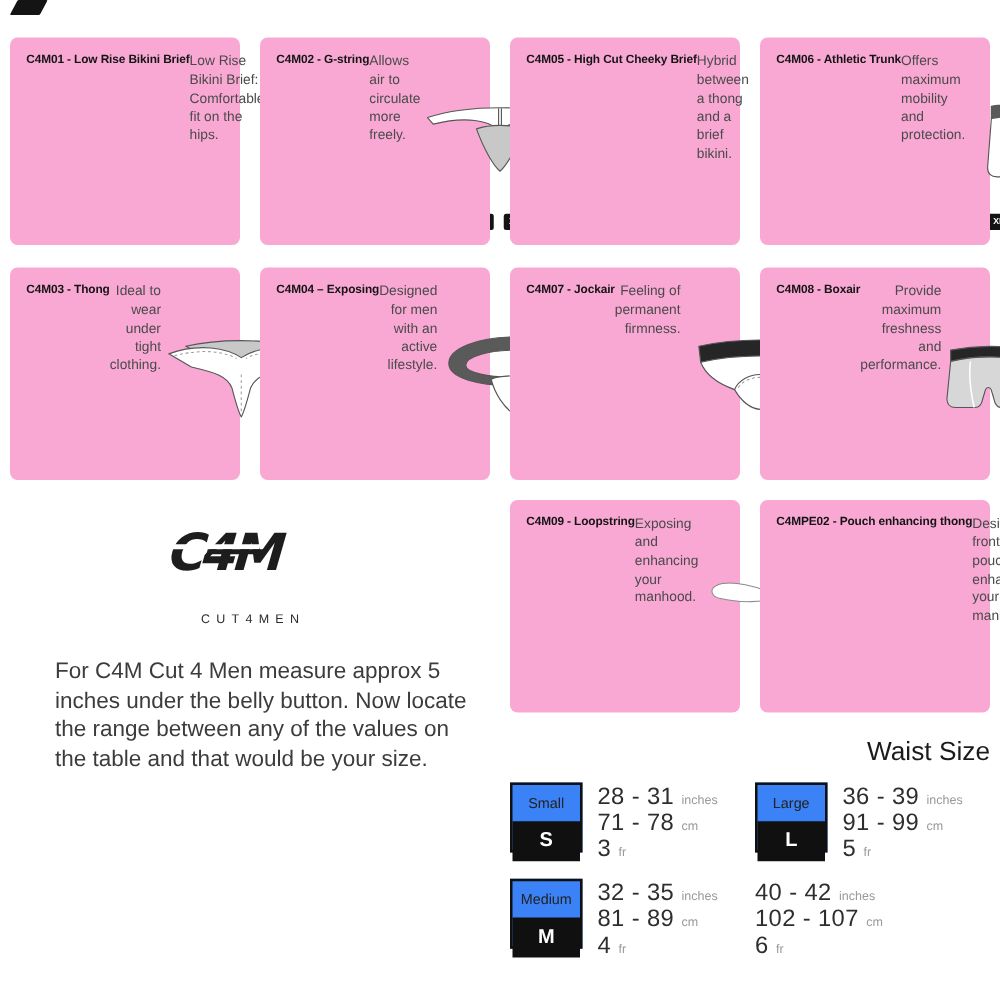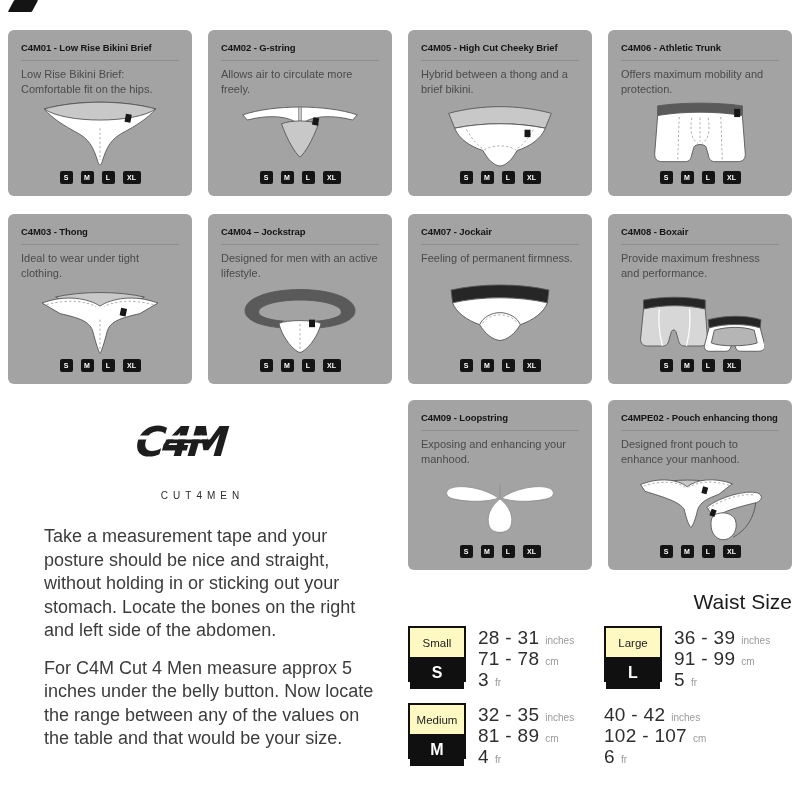--- a/index.html
+++ b/index.html
@@ -9,26 +9,26 @@
     background:#ffffff;
     font-family:"Liberation Sans", sans-serif;
     color:#1c1c1c;
   }
   .corner-mark {
     position:absolute; left:11px; top:0; width:24px; height:12px;
     background:#141414; transform:skewX(-28deg); border-radius:1px;
   }
   .page { padding:30px 8px 0 8px; }
   .row { display:flex; gap:16px; margin-bottom:18px; }
-  .row2 { margin-bottom:16px; }
+  .row2 { margin-bottom:16px;text-align:right; }
 
   .card {
-    background:#a3a3a3; border-radius:6px;
+    background:#f9a8d4; border-radius:6px;
     width:184px; padding:12px 13px 10px 13px;
-    display:flex; flex-direction:column;
+    display:flex; flex-direction:row;
   }
   .row1 .card { height:166px; }
   .row2 .card, .row3 .card { height:170px; }
   .card-title {
     font-size:9.5px; font-weight:bold; letter-spacing:-0.1px;
     color:#141414; white-space:nowrap; overflow:visible;
   }
   .card-divider { border:none; border-top:1px solid #8f8f8f; margin:7px 0 6px 0; }
   .card-desc { font-size:11px; line-height:1.35; color:#4a4a4a; }
   .illustration { flex:1; display:flex; align-items:center; justify-content:center; min-height:0; }
@@ -58,21 +58,21 @@
   .instructions { margin:24px 0 0 36px; width:345px; }
   .instructions p {
     margin:0 0 14px 0; font-size:18px; line-height:23.5px; color:#3c3c3c;
   }
 
   .waist-title { font-size:21px; font-weight:500; color:#1b1b1b; margin:20px 0 12px 2px;text-align:right; }
   .waist-grid {
     display:grid; grid-template-columns:188px 188px; column-gap:8px; row-gap:13px;
   }
   .waist-cell { display:flex; gap:12px; }
-  .size-box { width:58px; height:56px; border:2.5px solid #101010; background:#fef9c3; flex:none; }
+  .size-box { width:58px; height:56px; border:2.5px solid #101010; background:#3b82f6; flex:none; }
   .size-box-label {
     height:29px; display:flex; align-items:center; justify-content:center;
     font-size:11.5px; color:#222222;
   }
   .size-box-letter {
     height:32px; background:#101010; color:#ffffff; font-weight:bold; font-size:16px;
     display:flex; align-items:center; justify-content:center;
   }
   .measures { padding-top:1px; }
   .measure-line { display:flex; align-items:baseline; height:21px; white-space:nowrap; }
@@ -186,21 +186,21 @@
           </svg>
         </div>
     <div class="badges">
           <span class="badge">S</span>
           <span class="badge">M</span>
           <span class="badge">L</span>
           <span class="badge wide">XL</span>
         </div>
   </div>
       <div class="card">
-    <div class="card-title">C4M04 – Jockstrap</div>
+    <div class="card-title">C4M04 – Exposing</div>
     <hr class="card-divider">
     <div class="card-desc">Designed for men with an active lifestyle.</div>
     <div class="illustration">
           <svg viewBox="0 0 170 100">
     <path stroke="#565656" stroke-width="1.2" stroke-linejoin="round" fill="#5a5a5a" fill-rule="evenodd" d="M85,10 C127,10 158,22 158,38 C158,54 127,62 85,62 C43,62 12,54 12,38 C12,22 43,10 85,10 Z M85,24 C116,24 140,31 140,40 C140,48 116,53 85,53 C54,53 30,48 30,40 C30,31 54,24 85,24 Z"></path>
     <path stroke="#565656" stroke-width="1.2" stroke-linejoin="round" fill="#fff" d="M57,55 C67,50 103,50 113,55 C109,71 99,85 89,92 C86,94 84,94 81,92 C71,85 61,71 57,55 Z"></path>
     <line stroke="#9b9b9b" stroke-width="1.1" stroke-dasharray="3 3" fill="none" x1="85" y1="56" x2="85" y2="90"></line>
     <rect x="97" y="50" width="8" height="10" fill="#171717"></rect>
           </svg>
         </div>
@@ -259,21 +259,20 @@
         <svg class="logo-svg" viewBox="0 0 260 70">
           <g transform="skewX(-16)">
             <text x="58" y="54" class="logo-text">C4M</text>
             <rect x="52" y="28" width="96" height="5" fill="#ffffff"></rect>
             <rect x="96" y="33" width="60" height="5" fill="#1d1d1d"></rect>
           </g>
         </svg>
         <div class="brand-wordmark">CUT4MEN</div>
       </div>
       <div class="instructions">
-        <p>Take a measurement tape and your posture should be nice and straight, without holding in or sticking out your stomach. Locate the bones on the right and left side of the abdomen.</p>
         <p>For C4M Cut 4 Men measure approx 5 inches under the belly button. Now locate the range between any of the values on the table and that would be your size.</p>
       </div>
     </div>
 
     <div class="bottom-right">
       <div class="row row3">
           <div class="card">
     <div class="card-title">C4M09 - Loopstring</div>
     <hr class="card-divider">
     <div class="card-desc">Exposing and enhancing your manhood.</div>

